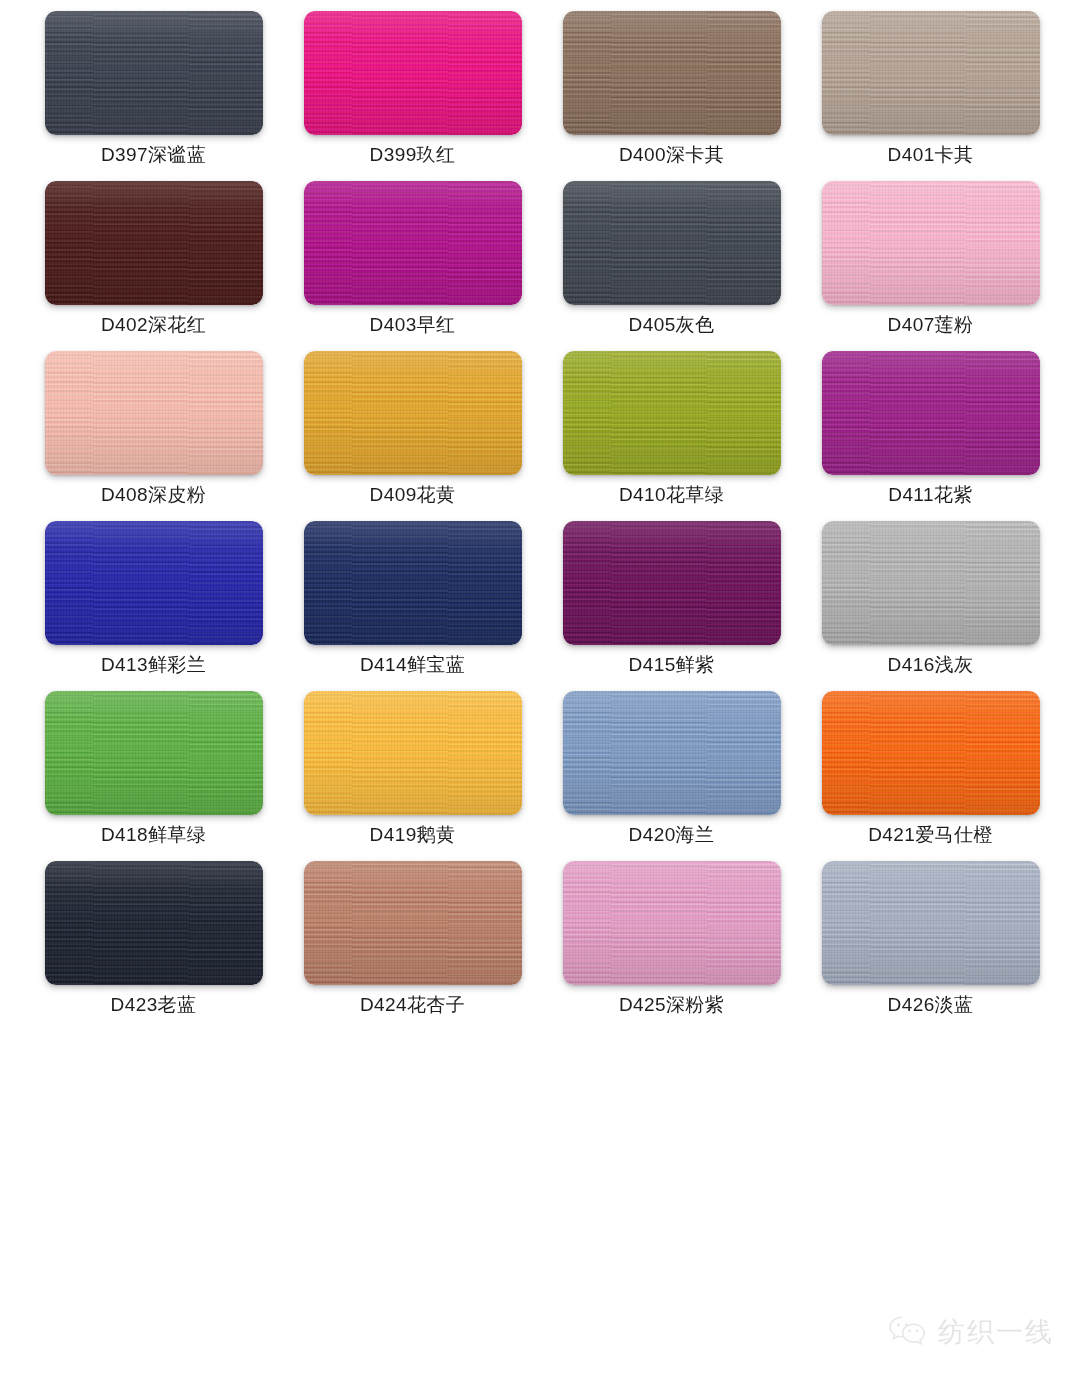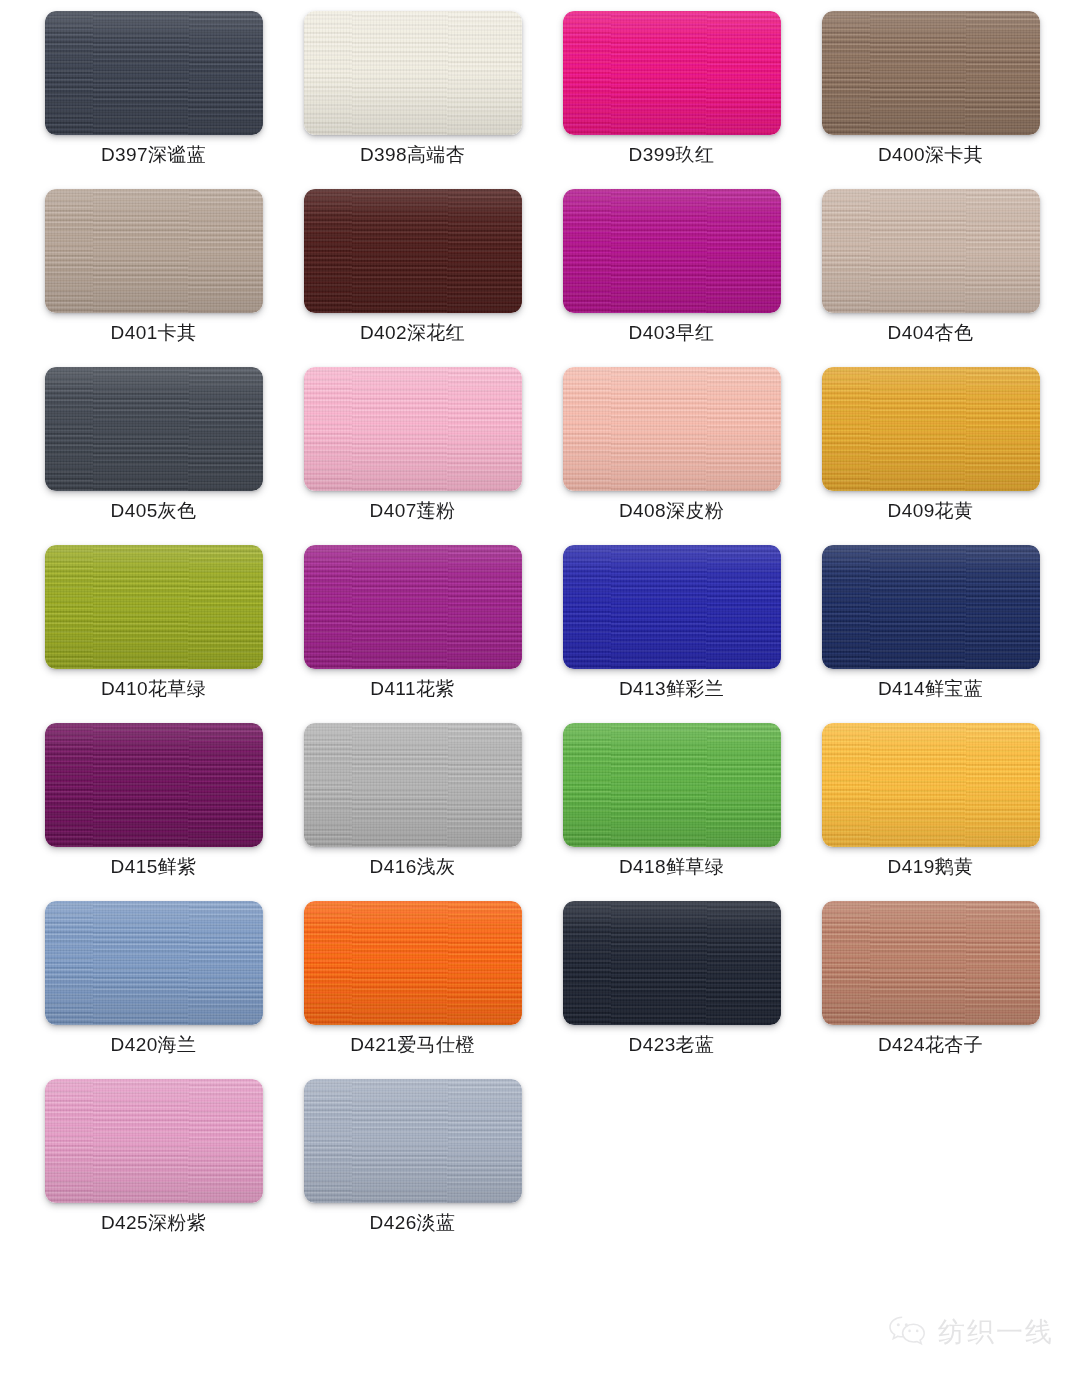--- a/index.html
+++ b/index.html
@@ -18,21 +18,21 @@
   #swatch-grid {
     position: absolute;
     left: 0;
     top: 0;
     width: 1080px;
     display: grid;
     grid-template-columns: repeat(4, 259px);
     justify-content: start;
     padding-left: 24px;
     box-sizing: border-box;
-    row-gap: 8px;
+    row-gap: 0px;
   }
 
   .swatch-cell {
     width: 259px;
     height: 170px;
     position: relative;
     display: flex;
     flex-direction: column;
     align-items: center;
   }
@@ -154,29 +154,20 @@
       <div class="chip-wrap">
         <div class="chip-base" style="background: rgb(57, 63, 77);"></div>
         <div class="chip-grain"></div>
         <div class="chip-grain2"></div>
         <div class="chip-sheen"></div>
       </div>
       <div class="chip-label">D397深谧蓝</div>
     </div>
     <div class="swatch-cell">
       <div class="chip-wrap">
-        <div class="chip-base" style="background: rgb(242, 238, 226);"></div>
-        <div class="chip-grain"></div>
-        <div class="chip-grain2"></div>
-        <div class="chip-sheen"></div>
-      </div>
-      <div class="chip-label">D398高端杏</div>
-    </div>
-    <div class="swatch-cell">
-      <div class="chip-wrap">
         <div class="chip-base" style="background: rgb(236, 16, 128);"></div>
         <div class="chip-grain"></div>
         <div class="chip-grain2"></div>
         <div class="chip-sheen"></div>
       </div>
       <div class="chip-label">D399玖红</div>
     </div>
     <div class="swatch-cell">
       <div class="chip-wrap">
         <div class="chip-base" style="background: rgb(138, 111, 92);"></div>
@@ -205,29 +196,20 @@
       <div class="chip-label">D402深花红</div>
     </div>
     <div class="swatch-cell">
       <div class="chip-wrap">
         <div class="chip-base" style="background: rgb(176, 16, 138);"></div>
         <div class="chip-grain"></div>
         <div class="chip-grain2"></div>
         <div class="chip-sheen"></div>
       </div>
       <div class="chip-label">D403早红</div>
-    </div>
-    <div class="swatch-cell">
-      <div class="chip-wrap">
-        <div class="chip-base" style="background: rgb(203, 182, 168);"></div>
-        <div class="chip-grain"></div>
-        <div class="chip-grain2"></div>
-        <div class="chip-sheen"></div>
-      </div>
-      <div class="chip-label">D404杏色</div>
     </div>
     <div class="swatch-cell">
       <div class="chip-wrap">
         <div class="chip-base" style="background: rgb(63, 69, 79);"></div>
         <div class="chip-grain"></div>
         <div class="chip-grain2"></div>
         <div class="chip-sheen"></div>
       </div>
       <div class="chip-label">D405灰色</div>
     </div>

